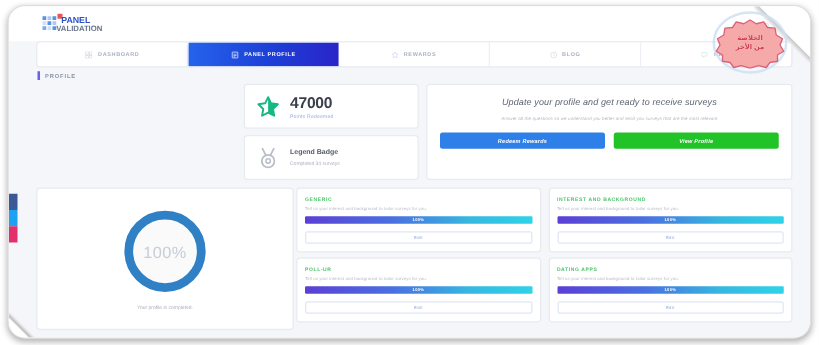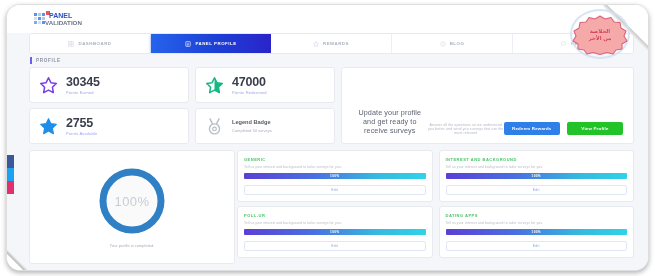--- a/index.html
+++ b/index.html
@@ -77,21 +77,21 @@
     height:36px;display:flex;align-items:center;padding-left:9px;gap:8px;
     margin-bottom:5px;
   }
   .statnum{font-size:12.5px;font-weight:bold;color:#3a3f4c;line-height:12px;letter-spacing:-.2px;}
   .statsub{font-size:4px;color:#9aa4ef;letter-spacing:.2px;margin-top:2px;}
   .badgename{font-size:5.6px;font-weight:bold;color:#555b68;line-height:7px;}
   .badgesub{font-size:4px;color:#aab0bd;margin-top:1.5px;}
   .sticon{width:19px;height:19px;display:block;flex:0 0 auto;}
 
   
-  .promo{height:77px;padding:9px 10px 8px 10px;display:flex;flex-direction:row;align-items:flex-end;}
+  .promo{height:77px;padding:9px 10px 8px 10px;display:flex;flex-direction:column;align-items:center;font-style:italic;}
   .promo-title{font-size:7.2px;color:#5d6373;font-weight:normal;letter-spacing:.1px;text-align:center;}
   .promo-sub{font-size:3.6px;color:#b3b8c4;margin-top:7px;text-align:center;letter-spacing:.1px;}
   .promo-btns{display:flex;gap:7px;width:100%;margin-top:9px;}
   .btn{
     flex:1;height:13px;border-radius:2px;display:flex;align-items:center;justify-content:center;
     font-size:4.4px;font-weight:bold;color:#ffffff;letter-spacing:.2px;
   }
   .btn-blue{background:#2f7fe8;}
   .btn-green{background:#22c328;}
 
@@ -256,44 +256,20 @@
               </svg>
           </span>
           <span>HELP</span>
         </div>
       </div>
 
       <div class="sectlabel">PROFILE</div>
 
       <div class="statwrap">
 
-        <div class="col colA">
-          <div class="card statcard">
-            <span class="sticon">
-              <svg viewBox="0 0 20 20">
-                  <path d="M10 1.8l2.5 5.2 5.7.8-4.1 4 1 5.7L10 14.8 4.9 17.5l1-5.7-4.1-4 5.7-.8z" fill="none" stroke="#7b3fe4" stroke-width="1.6" stroke-linejoin="round"></path>
-                </svg>
-            </span>
-            <span>
-              <span class="statnum" style="display:block">30345</span>
-              <span class="statsub" style="display:block">Points Earned</span>
-            </span>
-          </div>
-          <div class="card statcard">
-            <span class="sticon">
-              <svg viewBox="0 0 20 20">
-                  <path d="M10 1.8l2.5 5.2 5.7.8-4.1 4 1 5.7L10 14.8 4.9 17.5l1-5.7-4.1-4 5.7-.8z" fill="#1f8ee8" stroke="#1f8ee8" stroke-width="1.2" stroke-linejoin="round"></path>
-                </svg>
-            </span>
-            <span>
-              <span class="statnum" style="display:block">2755</span>
-              <span class="statsub" style="display:block">Points Available</span>
-            </span>
-          </div>
-        </div>
 
         <div class="col colB">
           <div class="card statcard">
             <span class="sticon">
               <svg viewBox="0 0 20 20">
                   <path d="M10 1.8l2.5 5.2 5.7.8-4.1 4 1 5.7L10 14.8 4.9 17.5l1-5.7-4.1-4 5.7-.8z" fill="none" stroke="#16b981" stroke-width="1.6" stroke-linejoin="round"></path>
                   <path d="M10 1.8l2.5 5.2 5.7.8-4.1 4 1 5.7L10 14.8z" fill="#16b981"></path>
                 </svg>
             </span>
             <span>

